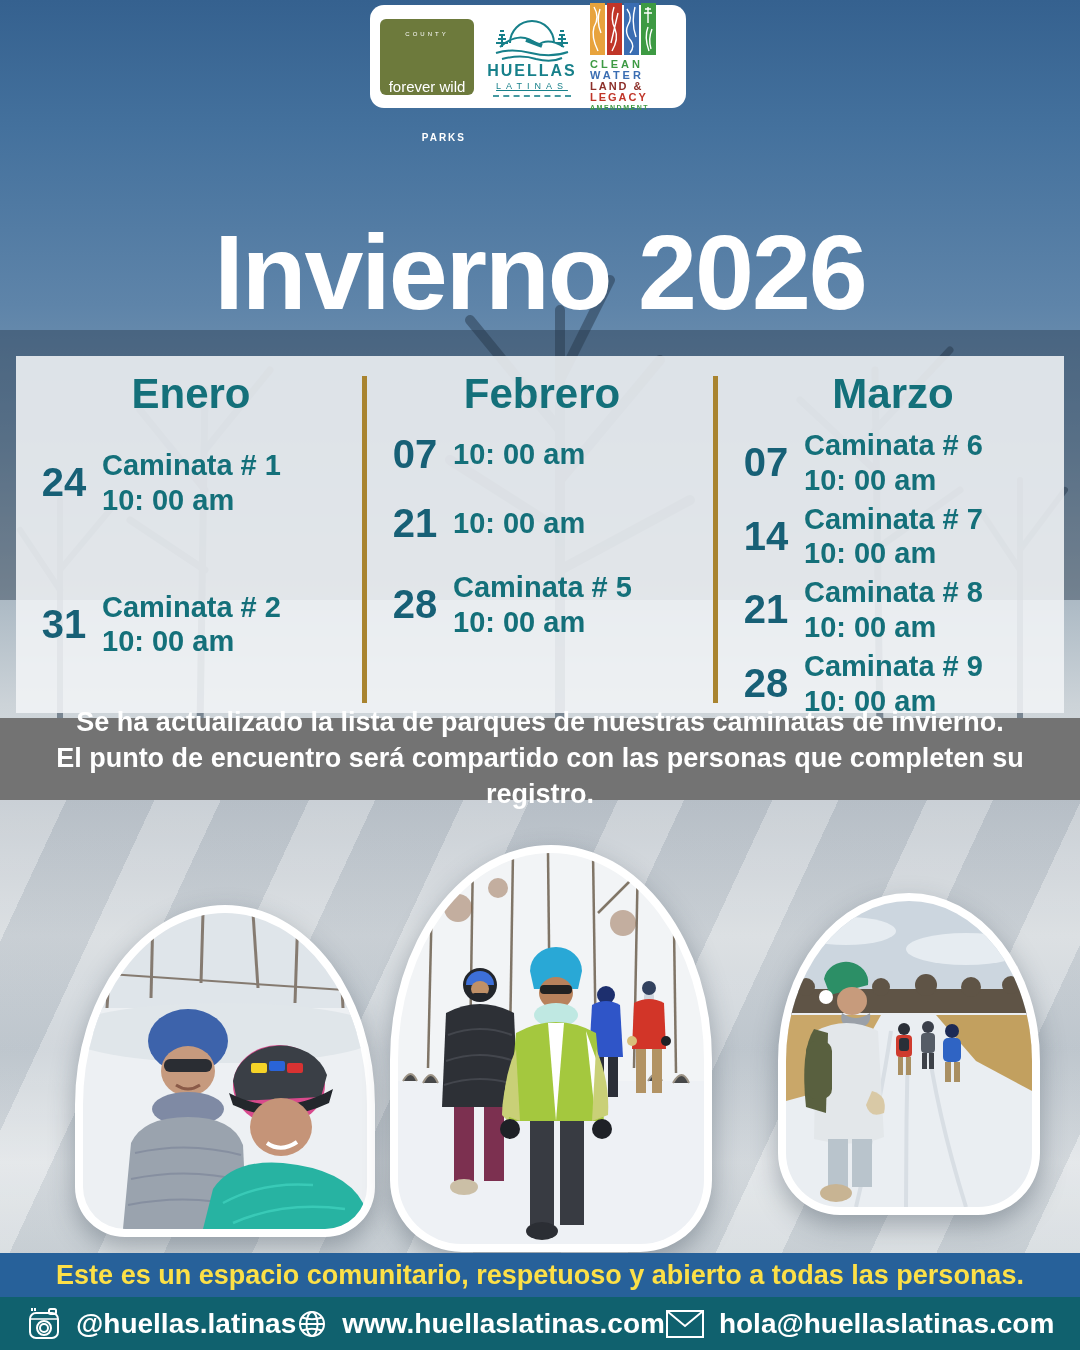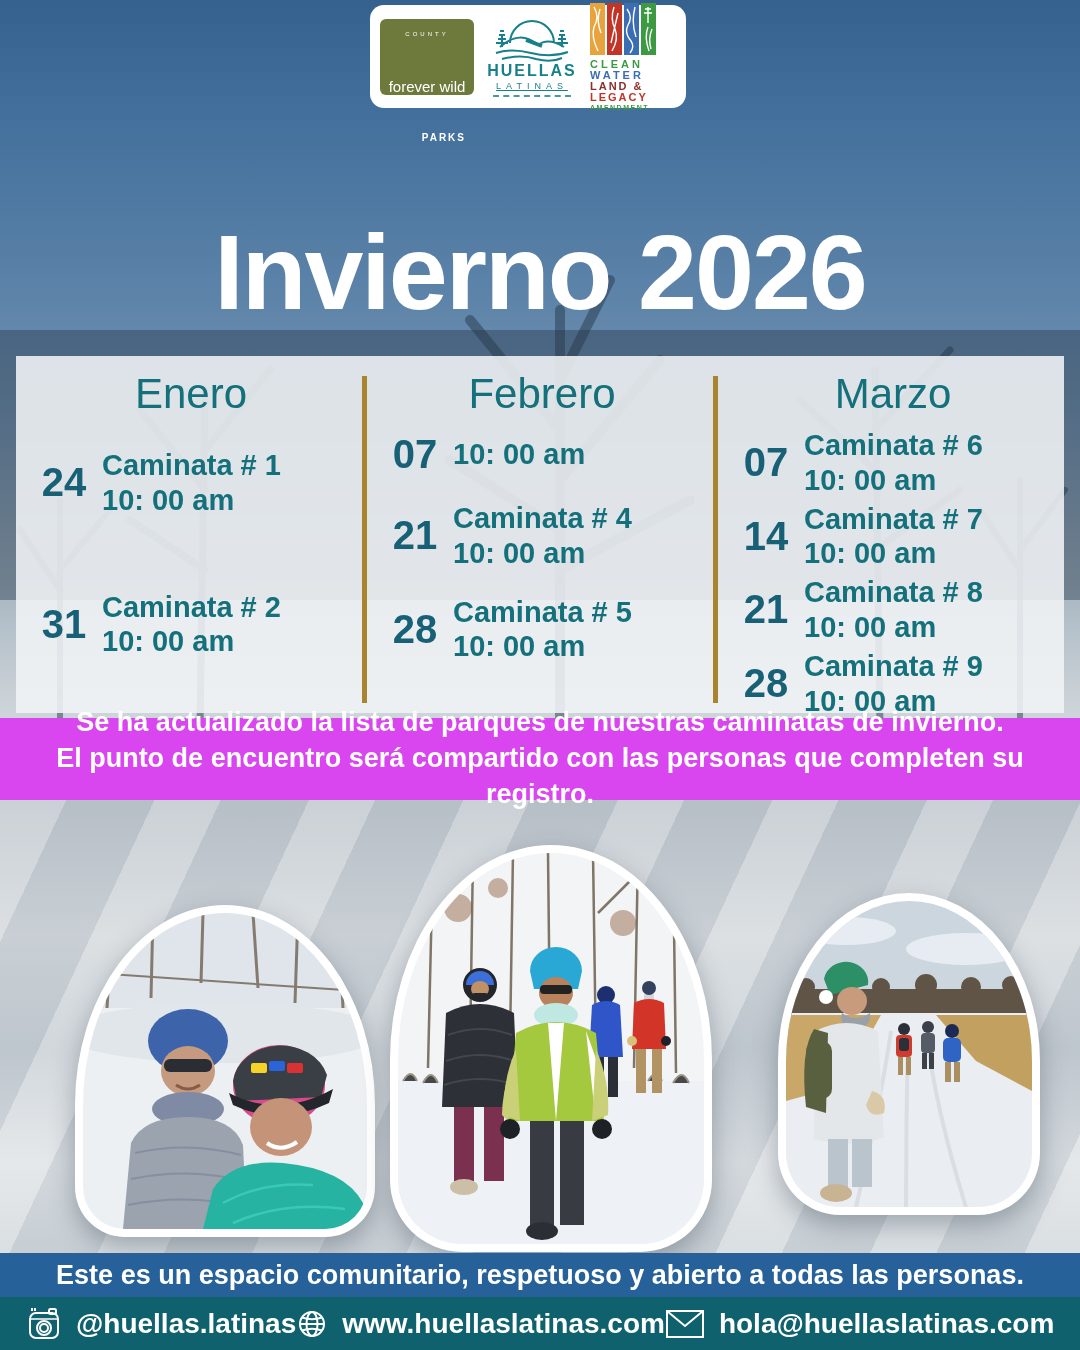--- a/index.html
+++ b/index.html
@@ -46,49 +46,49 @@
   .title-1{position:absolute;left:0;top:142px;width:1080px;text-align:center;color:#fff;
     font-size:63px;font-weight:bold;letter-spacing:-1px;z-index:4;}
   .title-2{position:absolute;left:0;top:212px;width:1080px;text-align:center;color:#fff;
     font-size:106px;font-weight:bold;letter-spacing:-2px;z-index:4;}
 
   
   .calendar{position:absolute;left:16px;top:356px;width:1048px;height:357px;
     background:rgba(241,244,246,.88);display:flex;z-index:3;}
   .divider{width:5px;background:#a9842f;margin:20px 0 10px 0;flex:none;}
   .month{flex:1;display:flex;flex-direction:column;box-sizing:border-box;padding:14px 6px 0 10px;}
-  .month-title{margin:0;text-align:center;color:#14707a;font-size:42px;font-weight:normal;}
+  .month-title{margin:0;text-align:center;color:#14707a;font-size:42px;font-weight:bold;}
   .events{display:flex;flex-direction:column;}
   .events-0{padding-top:30px;gap:72px;}
   .events-1{padding-top:14px;gap:24px;}
   .events-2{padding-top:10px;gap:4px;}
   .event{display:grid;grid-template-columns:76px 1fr;align-items:center;column-gap:0;}
   .ev-date{color:#176076;font-size:40px;font-weight:bold;text-align:center;}
   .ev-detail{display:flex;flex-direction:column;color:#14707a;font-size:29px;font-weight:bold;line-height:1.2;}
 
   
-  .notice{position:absolute;left:0;top:718px;width:1080px;height:82px;background:#d946ef;
+  .notice{position:absolute;left:0;top:718px;width:1080px;height:82px;background:#737373;
     display:flex;flex-direction:column;justify-content:center;align-items:center;z-index:4;}
   .notice div{color:#fff;font-size:27px;font-weight:bold;line-height:1.33;text-align:center;width:100%;}
 
   
   .arch{position:absolute;background:#fff;border:8px solid #fff;box-sizing:border-box;
     box-shadow:0 10px 26px rgba(40,55,70,.35);overflow:hidden;z-index:3;}
   .arch svg{display:block;width:100%;height:100%;}
   .arch-1{left:75px;top:905px;width:300px;height:332px;
     border-radius:150px 150px 50px 50px / 200px 200px 50px 50px;}
   .arch-2{left:390px;top:845px;width:322px;height:407px;
     border-radius:161px 161px 72px 72px / 215px 215px 72px 72px;}
   .arch-3{left:778px;top:893px;width:262px;height:322px;
     border-radius:131px 131px 62px 62px / 168px 168px 62px 62px;}
 
   
   .community{position:absolute;left:0;top:1253px;width:1080px;height:44px;background:#27619a;
     display:flex;align-items:center;justify-content:center;z-index:4;}
-  .community span{color:#ffffff;font-size:27px;font-weight:bold;}
+  .community span{color:#fde047;font-size:27px;font-weight:bold;}
   .footer{position:absolute;left:0;top:1297px;width:1080px;height:53px;background:#10616e;
     display:flex;align-items:center;justify-content:space-between;
     padding:0 26px;box-sizing:border-box;z-index:4;}
   .f-item{display:flex;align-items:center;gap:14px;color:#fff;font-size:28px;font-weight:bold;}
   .f-item svg{flex:none;}
 </style>
 </head>
 <body>
 
 <div class="poster">
@@ -193,21 +193,20 @@
       <div class="events events-1">
         <div class="event">
           <span class="ev-date">07</span>
           <span class="ev-detail">
             <span>10: 00 am</span>
           </span>
         </div>
         <div class="event">
           <span class="ev-date">21</span>
           <span class="ev-detail">
-            <span>Caminata # 4</span>
             <span>10: 00 am</span>
           </span>
         </div>
         <div class="event">
           <span class="ev-date">28</span>
           <span class="ev-detail">
             <span>Caminata # 5</span>
             <span>10: 00 am</span>
           </span>
         </div>

